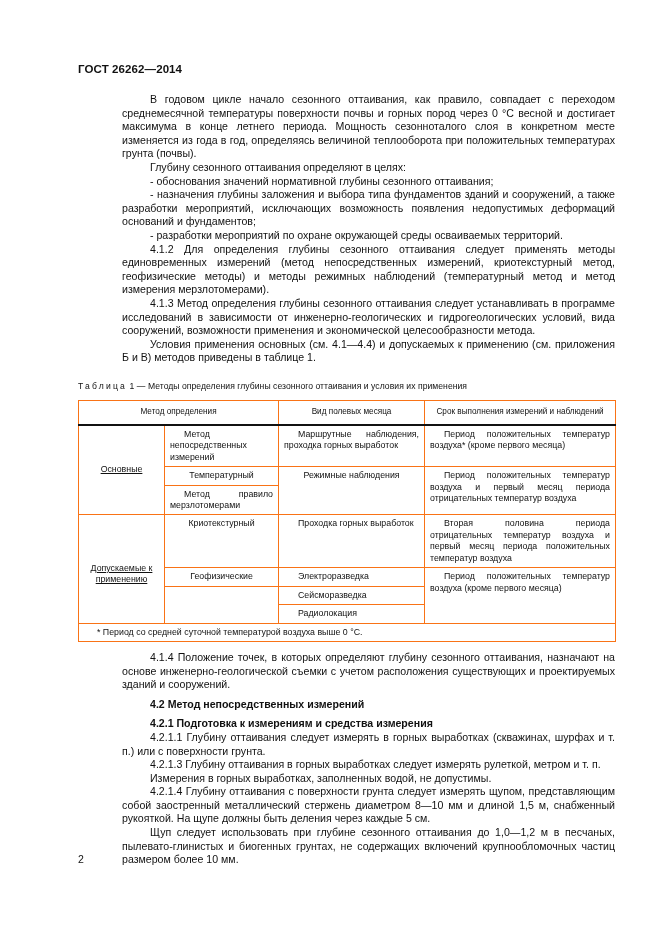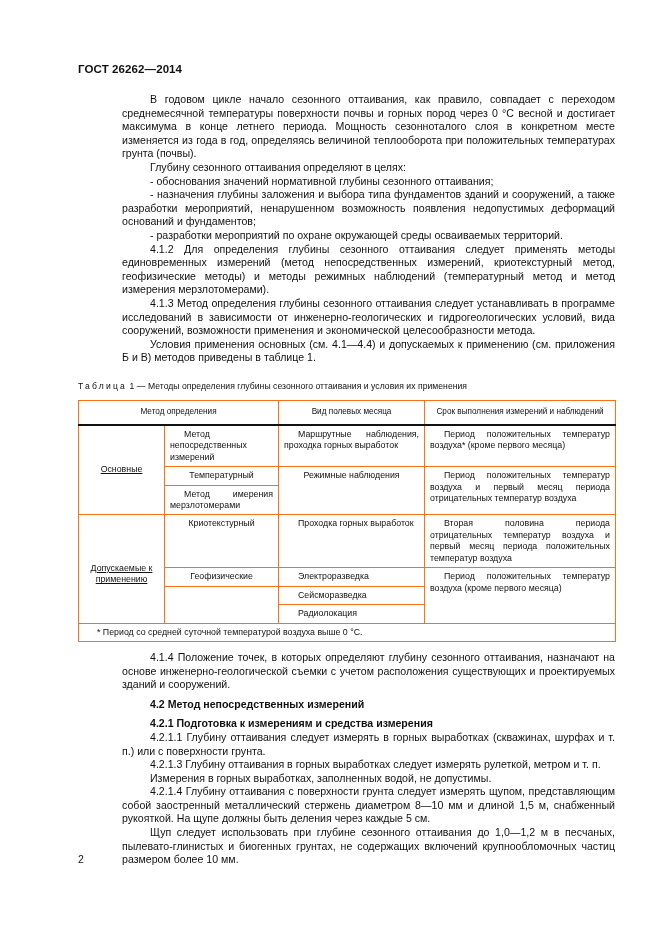--- a/index.html
+++ b/index.html
@@ -27,21 +27,21 @@
 </head>
 <body>
 
 <div class="page">
   <div class="header">ГОСТ 26262—2014</div>
 
   <div class="body-text">
     <p class="ind">В годовом цикле начало сезонного оттаивания, как правило, совпадает с переходом среднемесячной температуры поверхности почвы и горных пород через 0 °С весной и достигает максимума в конце летнего периода. Мощность сезонноталого слоя в конкретном месте изменяется из года в год, определяясь величиной теплооборота при положительных температурах грунта (почвы).</p>
     <p class="ind">Глубину сезонного оттаивания определяют в целях:</p>
     <p class="ind">- обоснования значений нормативной глубины сезонного оттаивания;</p>
-    <p class="ind">- назначения глубины заложения и выбора типа фундаментов зданий и сооружений, а также разработки мероприятий, ненарушенном возможность появления недопустимых деформаций оснований и фундаментов;</p>
+    <p class="ind">- назначения глубины заложения и выбора типа фундаментов зданий и сооружений, а также разработки мероприятий, исключающих возможность появления недопустимых деформаций оснований и фундаментов;</p>
     <p class="ind">- разработки мероприятий по охране окружающей среды осваиваемых территорий.</p>
     <p class="ind">4.1.2 Для определения глубины сезонного оттаивания следует применять методы единовременных измерений (метод непосредственных измерений, криотекстурный метод, геофизические методы) и методы режимных наблюдений (температурный метод и метод измерения мерзлотомерами).</p>
     <p class="ind">4.1.3 Метод определения глубины сезонного оттаивания следует устанавливать в программе исследований в зависимости от инженерно-геологических и гидрогеологических условий, вида сооружений, возможности применения и экономической целесообразности метода.</p>
     <p class="ind">Условия применения основных (см. 4.1—4.4) и допускаемых к применению (см. приложения Б и В) методов приведены в таблице 1.</p>
 
     <div class="table-caption">
       <span class="sp">Таблица</span><span> 1 — Методы определения глубины сезонного оттаивания и условия их применения</span>
     </div>
 
     <table>
@@ -62,21 +62,21 @@
         <td class="j ti">Метод непосредственных измерений</td>
         <td class="j ti">Маршрутные наблюдения, проходка горных выработок</td>
         <td class="j ti">Период положительных температур воздуха* (кроме первого месяца)</td>
       </tr>
       <tr>
         <td class="c">Температурный</td>
         <td rowspan="2" class="c">Режимные наблюдения</td>
         <td rowspan="2" class="j ti">Период положительных температур воздуха и первый месяц периода отрицательных температур воздуха</td>
       </tr>
       <tr>
-        <td class="j ti">Метод имерения мерзлотомерами</td>
+        <td class="j ti">Метод правило мерзлотомерами</td>
       </tr>
       <tr>
         <td rowspan="4" class="center" style="padding-top:14px">Допускаемые к применению</td>
         <td class="c" style="height:46px">Криотекстурный</td>
         <td class="j ti">Проходка горных выработок</td>
         <td class="j ti">Вторая половина периода отрицательных температур воздуха и первый месяц периода положительных температур воздуха</td>
       </tr>
       <tr>
         <td class="c">Геофизические</td>
         <td class="ti">Электроразведка</td>

